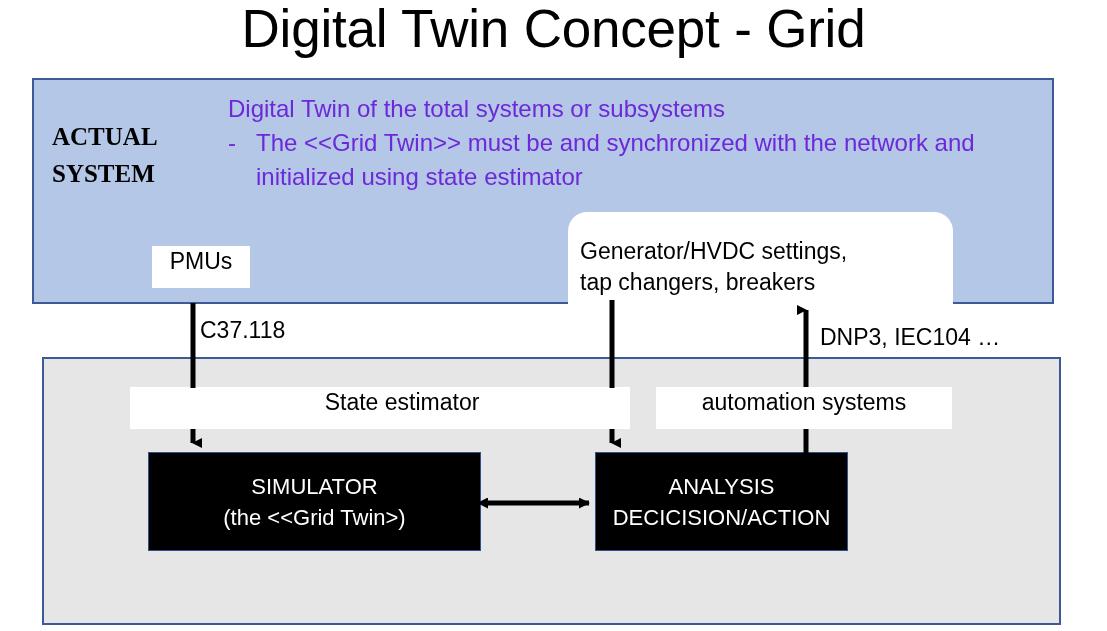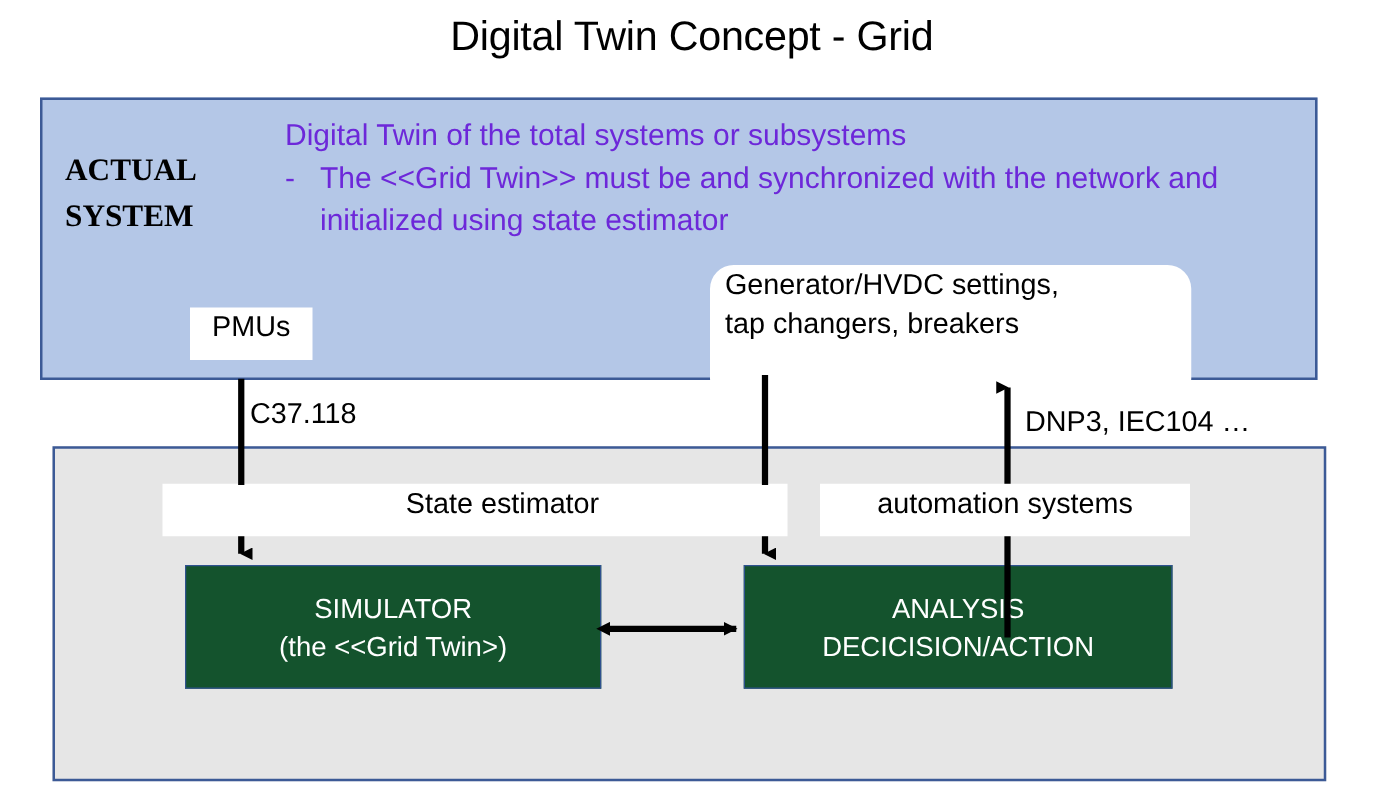--- a/index.html
+++ b/index.html
@@ -16,21 +16,21 @@
     overflow: hidden;
   }
 
   
   #title {
     position: absolute;
     left: 0;
     top: 2px;
     width: 1107px;
     text-align: center;
-    font-size: 33px;
+    font-size: 53px;
     line-height: 54px;
     color: #000000;
     font-weight: 400;
     letter-spacing: -0.2px;
     white-space: nowrap;
   }
 
   
   .panel {
     position: absolute;
@@ -102,21 +102,21 @@
     height: 42px;
     justify-content: center;
   }
   #genhvdc-box {
     left: 568px;
     top: 212px;
     width: 385px;
     height: 110px;
     padding-left: 12px;
     justify-content: flex-start;
-    align-items: flex-start;
+    align-items: center;
     border-radius: 19px;
   }
   #state-estimator-box {
     left: 130px;
     top: 387px;
     width: 500px;
     height: 42px;
     justify-content: center;
     padding-left: 44px;
   }
@@ -136,41 +136,41 @@
     color: #000000;
     white-space: nowrap;
   }
   #c37-label { left: 200px; top: 315px; }
   #dnp3-label { left: 820px; top: 322px; }
 
   
   .blue-box {
     position: absolute;
     box-sizing: border-box;
-    background: #14532d;
+    background: #000000;
     border: 1px solid #2f528f;
     color: #ffffff;
     font-size: 22px;
     line-height: 31px;
     text-align: center;
     display: flex;
     flex-direction: column;
     justify-content: center;
     align-items: center;
   }
   #simulator-box {
     left: 148px;
     top: 452px;
     width: 333px;
     height: 99px;
   }
   #analysis-box {
     left: 595px;
     top: 452px;
-    width: 343px;
+    width: 253px;
     height: 99px;
   }
 
   
   #control-caption {
     position: absolute;
     left: 42px;
     top: 575px;
     width: 1019px;
     text-align: center;

